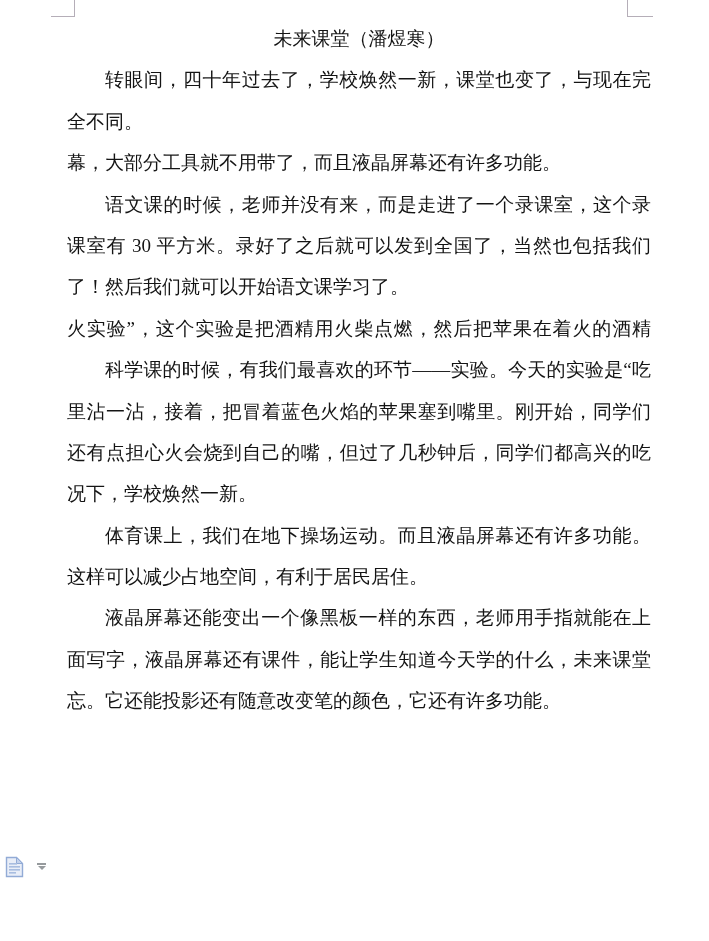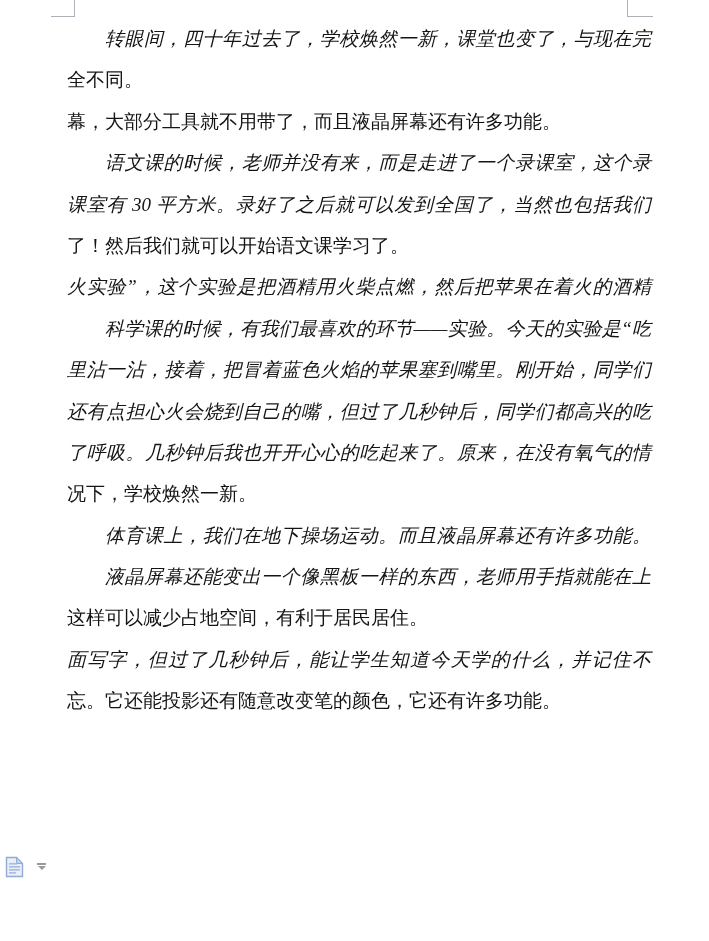--- a/index.html
+++ b/index.html
@@ -32,21 +32,20 @@
   .line {
     height: 41.4px;
     line-height: 41.4px;
     font-size: 19px;
     white-space: normal;
     overflow: visible;
   }
   .line.full {
     text-align: justify;
     text-align-last: justify;
-    font-style: italic;
   }
   .line.first { text-indent: 38px; }
   .line.title { text-align: center; text-align-last: center; }
 
   
   .paste-btn {
     position: absolute; left: 4px; top: 855px;
     width: 50px; height: 28px;
     display: flex; align-items: flex-start;
     cursor: pointer;
@@ -68,37 +67,37 @@
 <body>
 
 <div class="page">
 
   <div class="crop crop-left-v"></div>
   <div class="crop crop-left-h"></div>
   <div class="crop crop-right-v"></div>
   <div class="crop crop-right-h"></div>
 
   <div class="doc">
+    <div class="line title">未来课堂（潘煜寒）</div>
     <div id="paras">
         <div class="line first full">转眼间，四十年过去了，学校焕然一新，课堂也变了，与现在完</div>
         <div class="line">全不同。</div>
         <div class="line">幕，大部分工具就不用带了，而且液晶屏幕还有许多功能。</div>
         <div class="line first full">语文课的时候，老师并没有来，而是走进了一个录课室，这个录</div>
         <div class="line full">课室有 30 平方米。录好了之后就可以发到全国了，当然也包括我们</div>
         <div class="line">了！然后我们就可以开始语文课学习了。</div>
         <div class="line full">火实验”，这个实验是把酒精用火柴点燃，然后把苹果在着火的酒精</div>
         <div class="line first full">科学课的时候，有我们最喜欢的环节——实验。今天的实验是“吃</div>
         <div class="line full">里沾一沾，接着，把冒着蓝色火焰的苹果塞到嘴里。刚开始，同学们</div>
         <div class="line full">还有点担心火会烧到自己的嘴，但过了几秒钟后，同学们都高兴的吃</div>
-        <div class="line full">了呼吸。几秒钟后我也开开心心的吃起来了。原来，在没有氧气的情</div>
         <div class="line">况下，学校焕然一新。</div>
         <div class="line first full">体育课上，我们在地下操场运动。而且液晶屏幕还有许多功能。</div>
+        <div class="line">这样可以减少占地空间，有利于居民居住。</div>
         <div class="line first full">液晶屏幕还能变出一个像黑板一样的东西，老师用手指就能在上</div>
-        <div class="line">这样可以减少占地空间，有利于居民居住。</div>
-        <div class="line full">面写字，但过了几秒钟后，能让学生知道今天学的什么，并记住不</div>
+        <div class="line full">面写字，液晶屏幕还有课件，能让学生知道今天学的什么，未来课堂</div>
         <div class="line">忘。它还能投影还有随意改变笔的颜色，它还有许多功能。</div>
       </div>
   </div>
 
   <div class="paste-btn">
     <svg width="23" height="24" viewBox="0 0 23 24">
       <path d="M2.5 2.5 h10 l6 6 v13 h-16 z" fill="#e9eef8" stroke="#92abd6" stroke-width="1.4"></path>
       <path d="M12.5 2.5 v6 h6 z" fill="#c4d2ec" stroke="#92abd6" stroke-width="1"></path>
       <rect x="5" y="8" width="8" height="1.6" fill="#a8bde0"></rect>
       <rect x="5" y="11" width="11" height="1.6" fill="#a8bde0"></rect>

